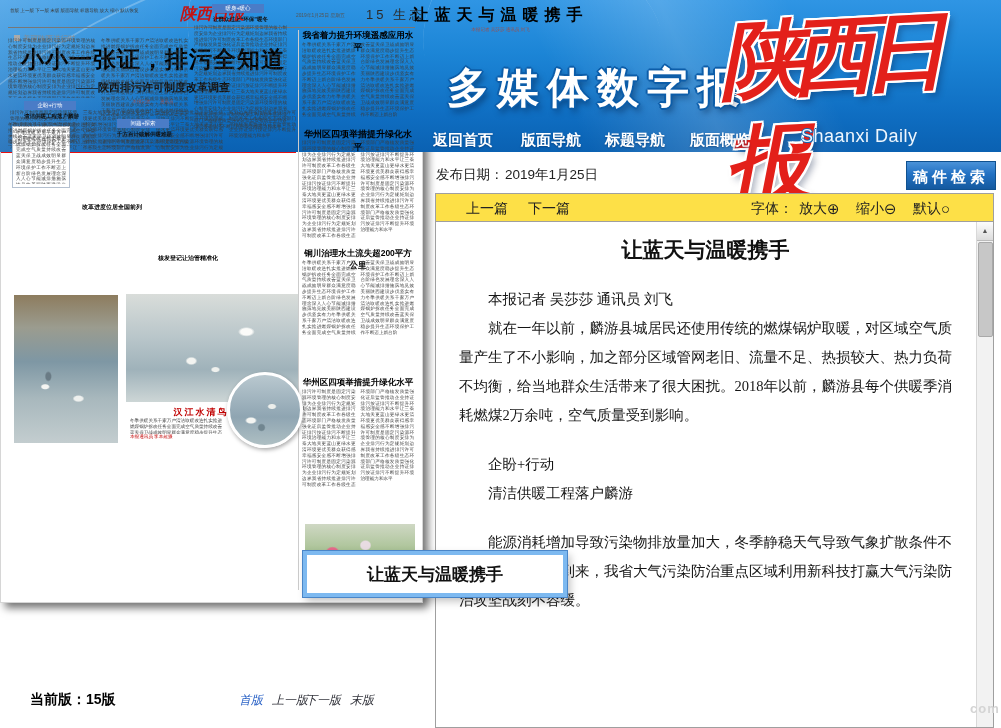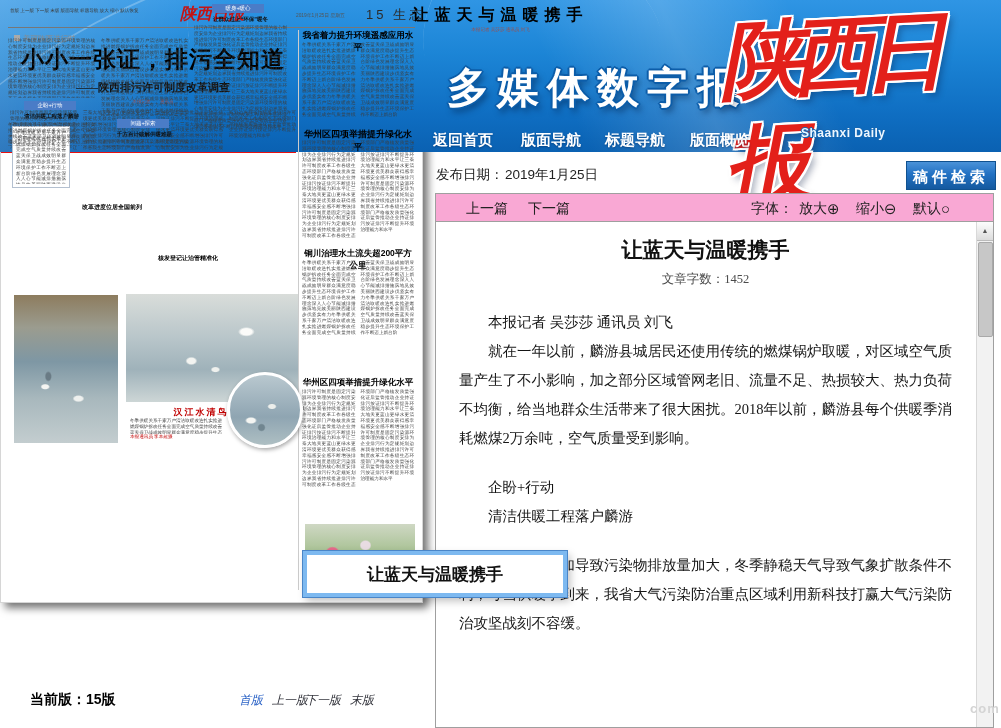--- a/index.html
+++ b/index.html
@@ -16,30 +16,30 @@
     overflow:hidden;}
   .streak{position:absolute;border:solid rgba(255,255,255,.45);border-width:2px 0 0 0;border-radius:50%;}
   #streak1{left:180px;top:-260px;width:900px;height:420px;transform:rotate(-12deg);}
   #streak2{left:-120px;top:-40px;width:800px;height:380px;transform:rotate(-18deg);border-top-color:rgba(255,255,255,.25);}
   #streak3{left:420px;top:-180px;width:700px;height:360px;transform:rotate(-9deg);border-top-color:rgba(255,255,255,.3);}
   #slogan{left:447px;top:60px;font-size:42px;font-weight:bold;color:#fff;letter-spacing:8px;
     text-shadow:-2px 0 #0c5da9,2px 0 #0c5da9,0 -2px #0c5da9,0 2px #0c5da9,-1px -1px #0c5da9,1px 1px #0c5da9,1px -1px #0c5da9,-1px 1px #0c5da9,3px 4px 6px rgba(0,30,70,.55);}
   #paper-logo{left:722px;top:2px;font-size:84px;line-height:104px;font-weight:bold;font-style:italic;
     font-family:"DejaVu Serif","Liberation Serif",serif;color:#e3201a;letter-spacing:-12px;transform:rotate(-3deg);
     text-shadow:-2px 0 #fff,2px 0 #fff,0 -2px #fff,0 2px #fff,-2px -2px #fff,2px 2px #fff,2px -2px #fff,-2px 2px #fff,4px 5px 7px rgba(0,20,60,.35);}
-  #paper-logo-en{left:801px;top:126px;font-size:12px;font-weight:bold;color:#eef7ff;letter-spacing:.5px;
+  #paper-logo-en{left:801px;top:126px;font-size:18px;font-weight:normal;color:#eef7ff;letter-spacing:.5px;
     text-shadow:-1px 0 #1467b3,1px 0 #1467b3,0 -1px #1467b3,0 1px #1467b3,1px 1px #1467b3;}
   .topnav{top:131px;font-size:15px;font-weight:bold;color:#fff;cursor:pointer;text-shadow:0 1px 2px rgba(0,40,90,.5);}
 
   
   .datebit{top:166px;font-size:13.5px;color:#222;}
   #search-btn{left:906px;top:161px;width:90px;height:29px;line-height:29px;text-align:center;
     background:linear-gradient(180deg,#4a92d8 0%,#2271c3 45%,#14599f 100%);border:1px solid #10518f;
     color:#fff;font-size:15px;font-weight:bold;letter-spacing:4px;cursor:pointer;box-sizing:border-box;}
-  #toolbar{left:435px;top:193px;width:559px;height:29px;border:1px solid #9f9f9f;background:#f9a8d4;box-sizing:border-box;}
+  #toolbar{left:435px;top:193px;width:559px;height:29px;border:1px solid #9f9f9f;background:#fde047;box-sizing:border-box;}
   .tb{position:absolute;top:6px;font-size:14px;color:#222;cursor:pointer;}
   .tb .circ{font-size:15px;vertical-align:-1px;}
   #article-frame{left:435px;top:221px;width:559px;height:507px;border:1px solid #9f9f9f;background:#fff;box-sizing:border-box;overflow:hidden;}
   #art-content{position:absolute;left:0;top:0;right:41px;padding:13px 0 0 23px;
     font-family:"Liberation Serif","DejaVu Serif",serif;color:#151515;}
   #art-title{text-align:center;font-family:"Liberation Sans",sans-serif;font-size:21px;font-weight:bold;color:#111;line-height:30px;}
   #art-wc{text-align:center;font-size:12.5px;color:#4a4a4a;margin-top:6px;}
   .art-p{font-size:14.5px;line-height:29px;text-align:justify;margin:0;}
   .ind{text-indent:2em;}
   #art-byline{margin-top:20px;}
@@ -152,21 +152,20 @@
     <span class="tb" style="left:92px">下一篇</span>
     <span class="tb" style="left:315px;cursor:default">字体：</span>
     <span class="tb" style="left:363px"><span>放大</span><span class="circ">⊕</span></span>
     <span class="tb" style="left:420px"><span>缩小</span><span class="circ">⊖</span></span>
     <span class="tb" style="left:477px"><span>默认</span><span class="circ">○</span></span>
   </div>
 
   <div id="article-frame" class="abs">
     <div id="art-content">
       <div id="art-title">让蓝天与温暖携手</div>
-      <div id="art-wc"><span>文章字数：</span><span>1452</span></div>
       <p id="art-byline" class="art-p ind">本报记者 吴莎莎 通讯员 刘飞</p>
       <p id="art-p2" class="art-p ind">就在一年以前，麟游县城居民还使用传统的燃煤锅炉取暖，对区域空气质量产生了不小影响，加之部分区域管网老旧、流量不足、热损较大、热力负荷不均衡，给当地群众生活带来了很大困扰。2018年以前，麟游县每个供暖季消耗燃煤2万余吨，空气质量受到影响。</p>
       <p id="art-sub1" class="art-p ind">企盼+行动</p>
       <p id="art-sub2" class="art-p ind">清洁供暖工程落户麟游</p>
       <p id="art-p3" class="art-p ind">能源消耗增加导致污染物排放量加大，冬季静稳天气导致气象扩散条件不利，每当供暖季到来，我省大气污染防治重点区域利用新科技打赢大气污染防治攻坚战刻不容缓。</p>
     </div>
     <div id="sbar">
       <div id="sbar-up"><span>▲</span></div>
       <div id="sbar-thumb"></div>
     </div>

